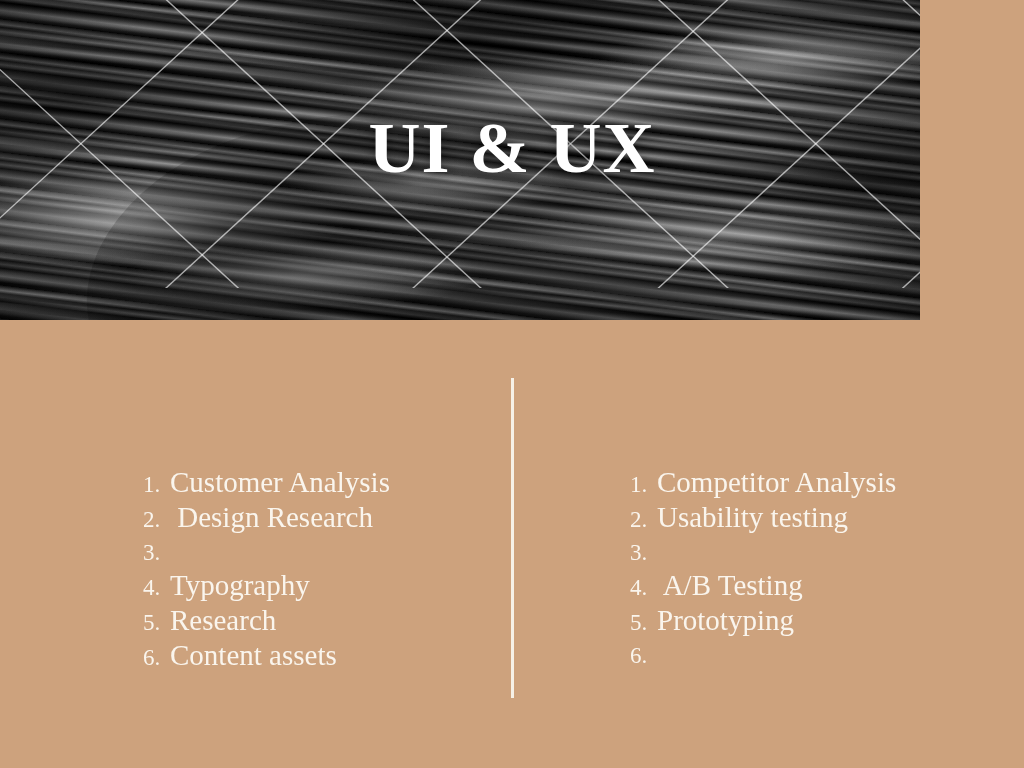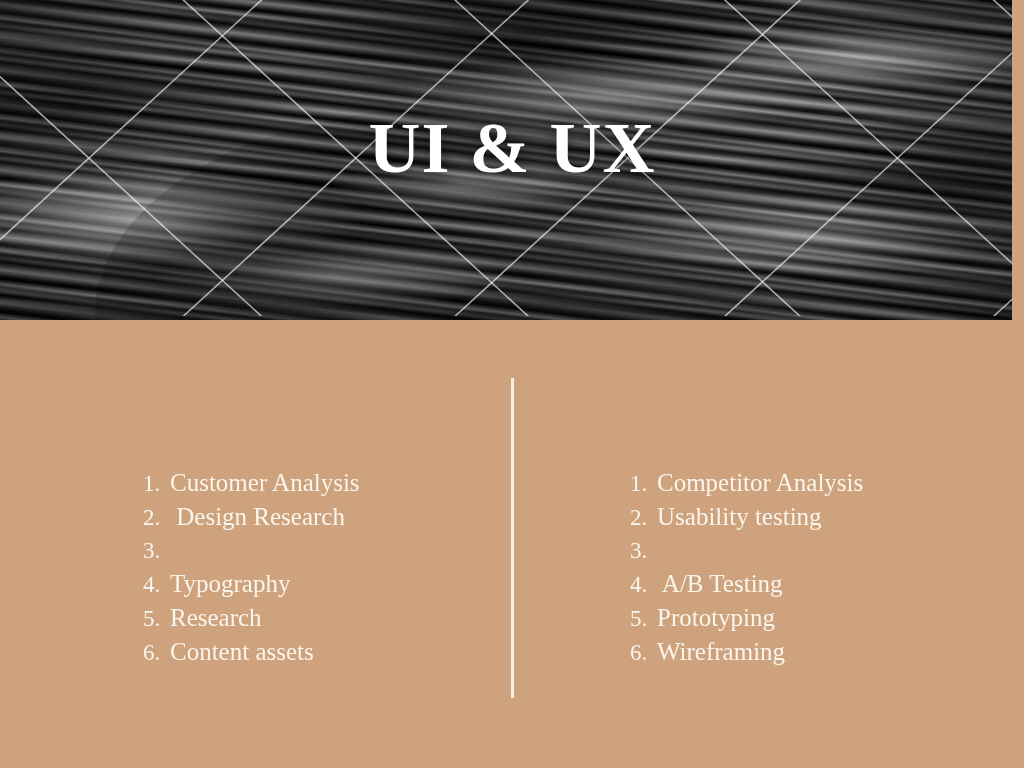--- a/index.html
+++ b/index.html
@@ -15,21 +15,21 @@
     overflow: hidden;
     background: #CDA27D;
     font-family: "Liberation Serif", "DejaVu Serif", serif;
   }
 
   
   #header-photo {
     position: absolute;
     left: 0;
     top: 0;
-    width: 1012px;
+    width: 920px;
     height: 320px;
     overflow: hidden;
     background: #a21caf;
   }
 
   
   .tex-base {
     position: absolute;
     left: -20%;
     top: -40%;
@@ -197,21 +197,21 @@
     white-space: pre;
   }
 
   .item-num {
     min-width: 27px;
     font-size: 23px;
     font-variant-numeric: oldstyle-nums;
   }
 
   .item-text {
-    font-size: 25px;
+    font-size: 29px;
   }
 </style>
 </head>
 <body>
 
 <div id="slide">
 
   <div id="header-photo">
     <div class="tex-base"></div>
     <div class="tex-bands"></div>
@@ -287,19 +287,18 @@
         <li class="list-item">
           <span class="item-num">4.</span>
           <span class="item-text"> A/B Testing</span>
         </li>
         <li class="list-item">
           <span class="item-num">5.</span>
           <span class="item-text">Prototyping</span>
         </li>
         <li class="list-item">
           <span class="item-num">6.</span>
-          <span class="item-text">Wireframing</span>
         </li>
       </ol>
     </div>
 
   </div>
 </div>
 
 </body></html>

